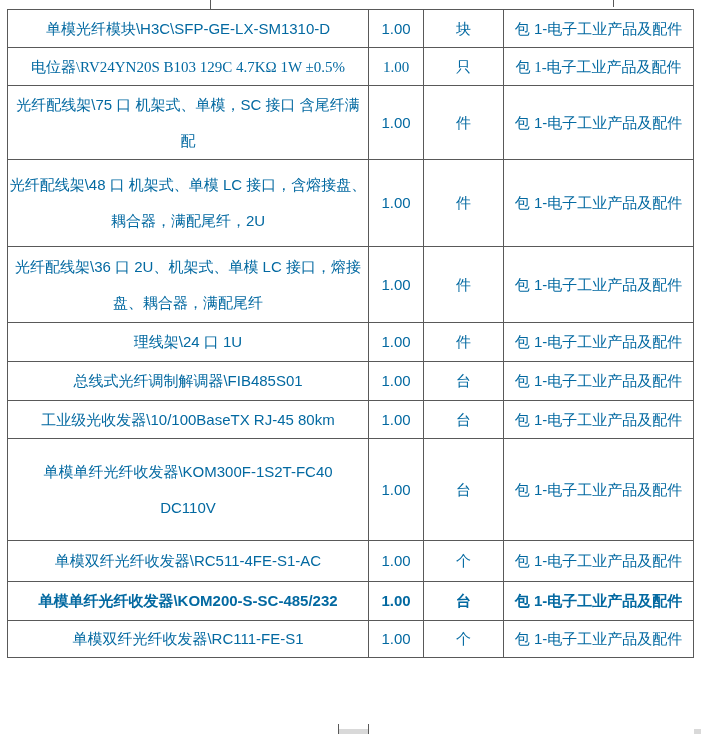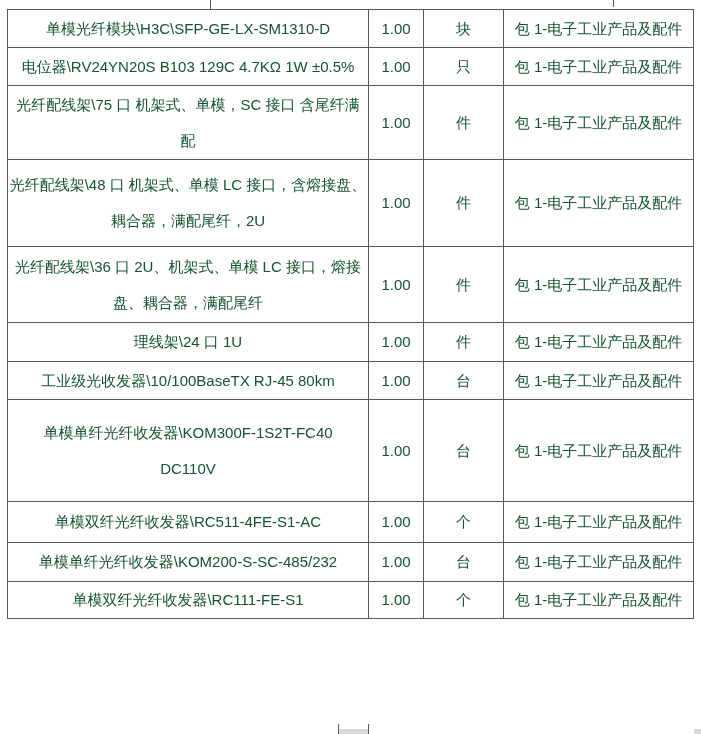--- a/index.html
+++ b/index.html
@@ -21,21 +21,21 @@
     width: 686px;
     border-collapse: collapse;
     table-layout: fixed;
   }
   table.doc-table td {
     border: 1px solid #595959;
     text-align: center;
     vertical-align: middle;
     font-size: 15px;
     line-height: 36px;
-    color: #14532d;
+    color: #0369a1;
     padding: 0 1px;
     white-space: pre-line;
     overflow: hidden;
   }
   td.cell-name    { }
   td.cell-qty     { }
   td.cell-unit    { }
   td.cell-package { }
 
   
@@ -67,21 +67,21 @@
     <col style="width:80px">
     <col style="width:190px">
   </colgroup>
   <tbody>
       <tr style="height: 38px;">
         <td class="cell-name">单模光纤模块\H3C\SFP-GE-LX-SM1310-D</td>
         <td class="cell-qty">1.00</td>
         <td class="cell-unit">块</td>
         <td class="cell-package">包 1-电子工业产品及配件</td>
       </tr>
-      <tr style="height: 38px;">
+      <tr style="height: 38px; font-family: Liberation Serif, serif;">
         <td class="cell-name">电位器\RV24YN20S B103 129C 4.7KΩ 1W ±0.5%</td>
         <td class="cell-qty">1.00</td>
         <td class="cell-unit">只</td>
         <td class="cell-package">包 1-电子工业产品及配件</td>
       </tr>
       <tr style="height: 74px;">
         <td class="cell-name">光纤配线架\75 口 机架式、单模，SC 接口 含尾纤满
 配</td>
         <td class="cell-qty">1.00</td>
         <td class="cell-unit">件</td>
@@ -100,40 +100,46 @@
         <td class="cell-qty">1.00</td>
         <td class="cell-unit">件</td>
         <td class="cell-package">包 1-电子工业产品及配件</td>
       </tr>
       <tr style="height: 39px;">
         <td class="cell-name">理线架\24 口 1U</td>
         <td class="cell-qty">1.00</td>
         <td class="cell-unit">件</td>
         <td class="cell-package">包 1-电子工业产品及配件</td>
       </tr>
+      <tr style="height: 39px;">
+        <td class="cell-name">总线式光纤调制解调器\FIB485S01</td>
+        <td class="cell-qty">1.00</td>
+        <td class="cell-unit">台</td>
+        <td class="cell-package">包 1-电子工业产品及配件</td>
+      </tr>
       <tr style="height: 38px;">
         <td class="cell-name">工业级光收发器\10/100BaseTX RJ-45 80km</td>
         <td class="cell-qty">1.00</td>
         <td class="cell-unit">台</td>
         <td class="cell-package">包 1-电子工业产品及配件</td>
       </tr>
       <tr style="height: 102px;">
         <td class="cell-name">单模单纤光纤收发器\KOM300F-1S2T-FC40
 DC110V</td>
         <td class="cell-qty">1.00</td>
         <td class="cell-unit">台</td>
         <td class="cell-package">包 1-电子工业产品及配件</td>
       </tr>
       <tr style="height: 41px;">
         <td class="cell-name">单模双纤光纤收发器\RC511-4FE-S1-AC</td>
         <td class="cell-qty">1.00</td>
         <td class="cell-unit">个</td>
         <td class="cell-package">包 1-电子工业产品及配件</td>
       </tr>
-      <tr style="height: 39px;">
+      <tr style="height: 39px; font-weight: bold;">
         <td class="cell-name">单模单纤光纤收发器\KOM200-S-SC-485/232</td>
         <td class="cell-qty">1.00</td>
         <td class="cell-unit">台</td>
         <td class="cell-package">包 1-电子工业产品及配件</td>
       </tr>
       <tr style="height: 37px;">
         <td class="cell-name">单模双纤光纤收发器\RC111-FE-S1</td>
         <td class="cell-qty">1.00</td>
         <td class="cell-unit">个</td>
         <td class="cell-package">包 1-电子工业产品及配件</td>

